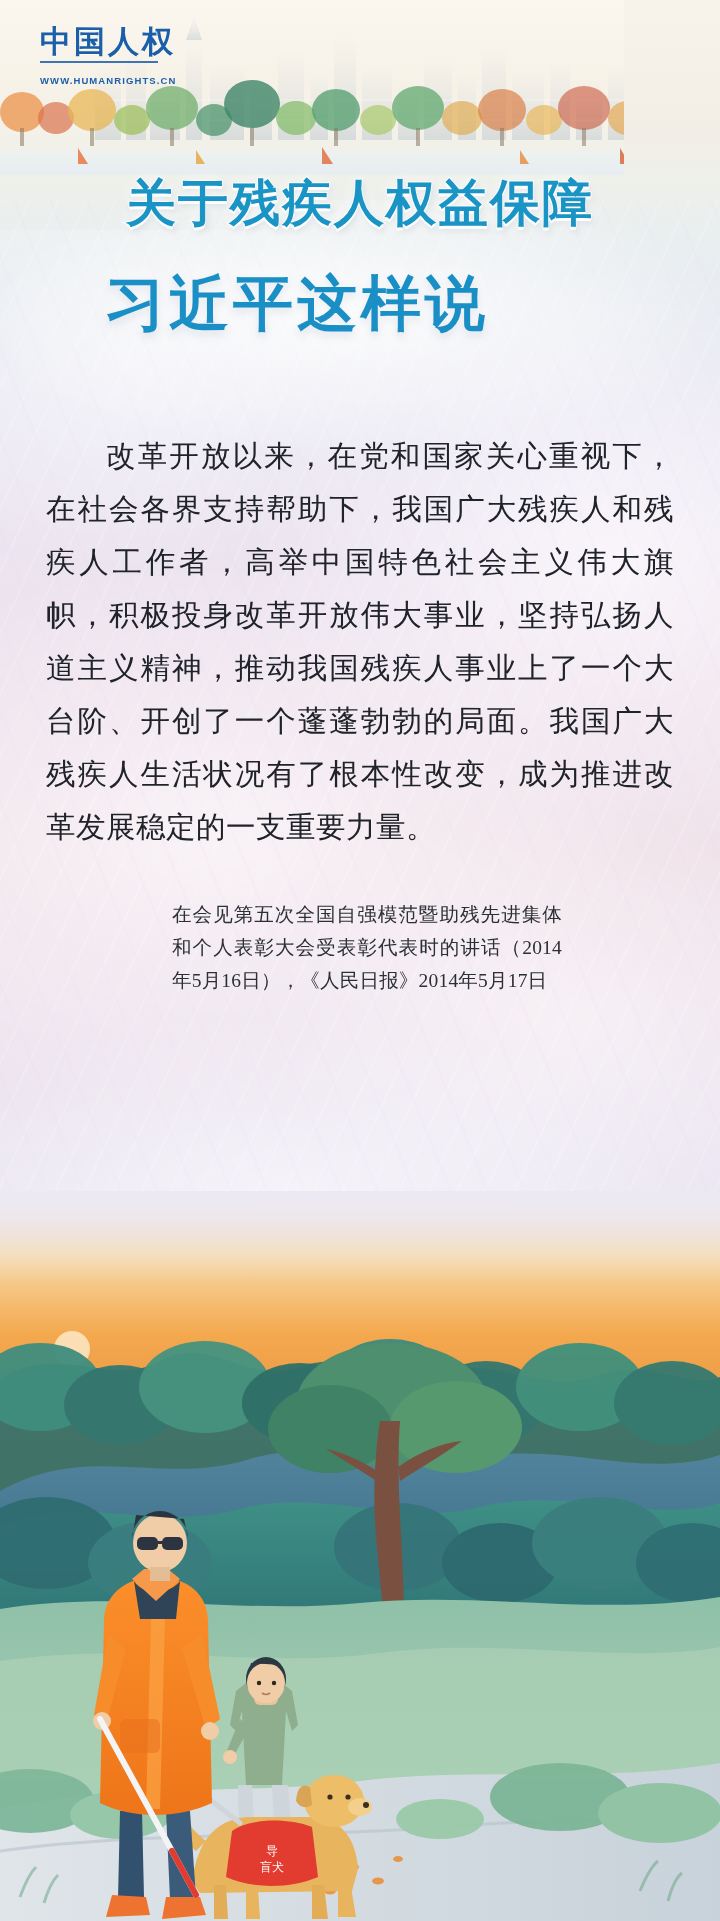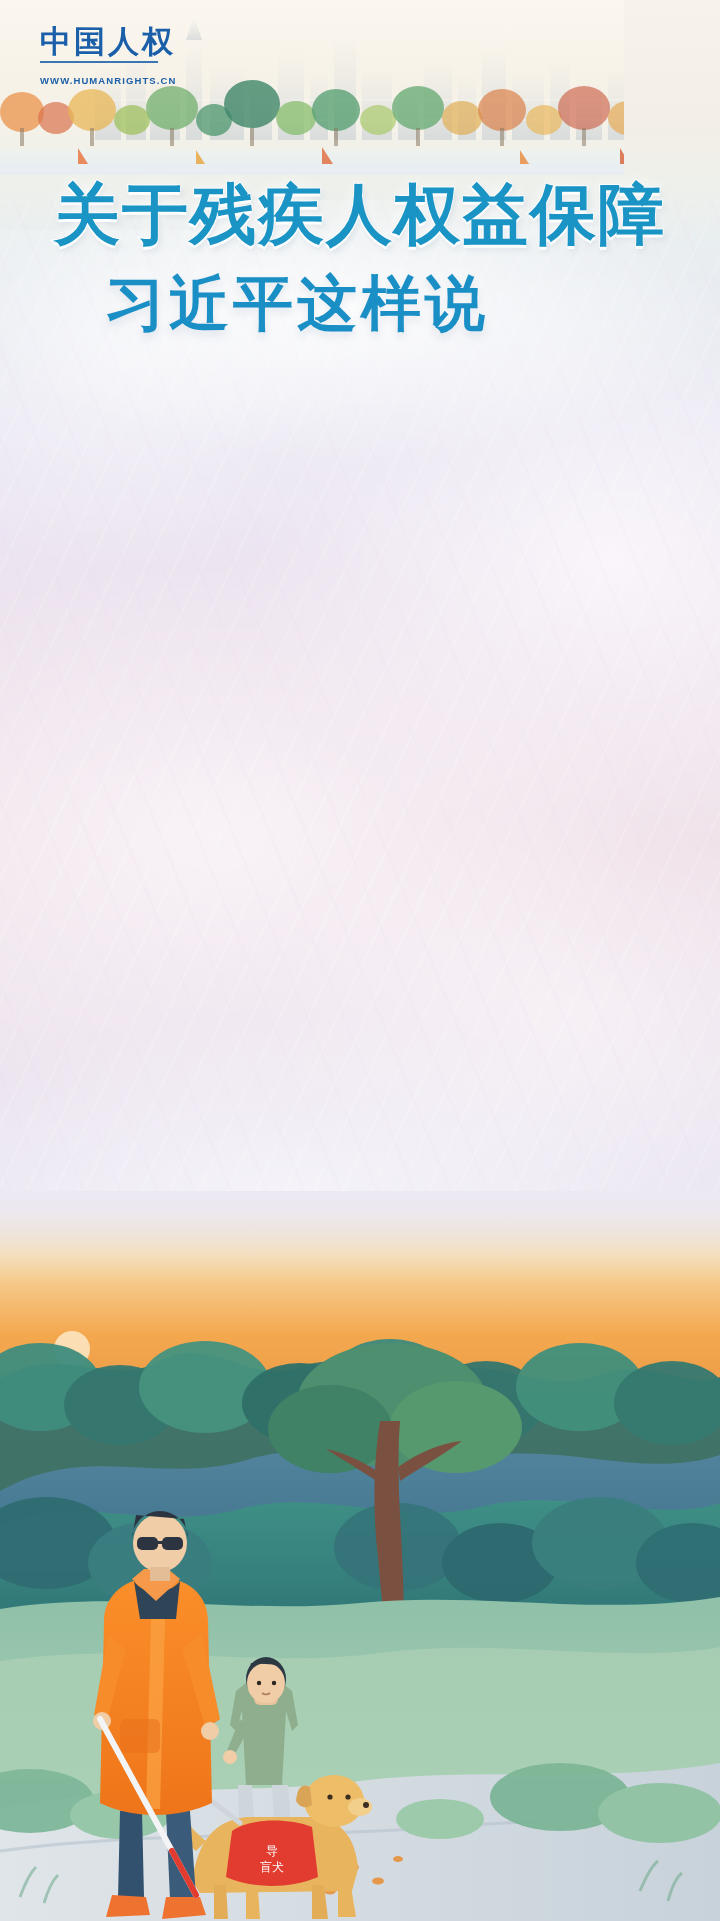--- a/index.html
+++ b/index.html
@@ -84,21 +84,21 @@
     font-size:9.5px;font-weight:700;color:#1a5fa8;letter-spacing:1.1px;
   }
   .logo .bar{
     margin-top:4px;width:118px;height:2px;background:#1a5fa8;opacity:.85;
   }
 
   
   .title1{
     position:absolute;top:170px;left:0;width:720px;text-align:center;
     font-family:Liberation Mono, monospace;
-    font-size:66px;font-weight:900;letter-spacing:2px;
+    font-size:50px;font-weight:900;letter-spacing:2px;
     color:#1a94c4;
     -webkit-text-stroke:2px #ffffff;
     paint-order:stroke fill;
     text-shadow:
       0 3px 0 rgba(255,255,255,.9),
       0 0 14px rgba(255,255,255,.95),
       2px 4px 6px rgba(90,120,150,.25);
     white-space:nowrap;
   }
   .title2{
@@ -238,20 +238,22 @@
     </div>
   </div>
 
   <div class="silk silk1"></div>
   <div class="silk silk2"></div>
   <div class="glowtop"></div>
 
   <div class="title1">关于残疾人权益保障</div>
   <div class="title2">习近平这样说</div>
 
+  <div class="body-text">改革开放以来，在党和国家关心重视下，在社会各界支持帮助下，我国广大残疾人和残疾人工作者，高举中国特色社会主义伟大旗帜，积极投身改革开放伟大事业，坚持弘扬人道主义精神，推动我国残疾人事业上了一个大台阶、开创了一个蓬蓬勃勃的局面。我国广大残疾人生活状况有了根本性改变，成为推进改革发展稳定的一支重要力量。</div>
+  <div class="source">在会见第五次全国自强模范暨助残先进集体和个人表彰大会受表彰代表时的讲话（2014年5月16日），《人民日报》2014年5月17日</div>
 
   <div class="illus">
     <svg viewBox="0 0 720 730" width="720" height="730" preserveAspectRatio="xMidYMax meet">
       <defs>
         <linearGradient id="skyO" x1="0" y1="0" x2="0" y2="1">
           <stop offset="0%" stop-color="#ece9f3"></stop>
           <stop offset="22%" stop-color="#f6d9a6"></stop>
           <stop offset="48%" stop-color="#f4a84e"></stop>
           <stop offset="70%" stop-color="#eb9a47"></stop>
           <stop offset="100%" stop-color="#d98c49"></stop>

